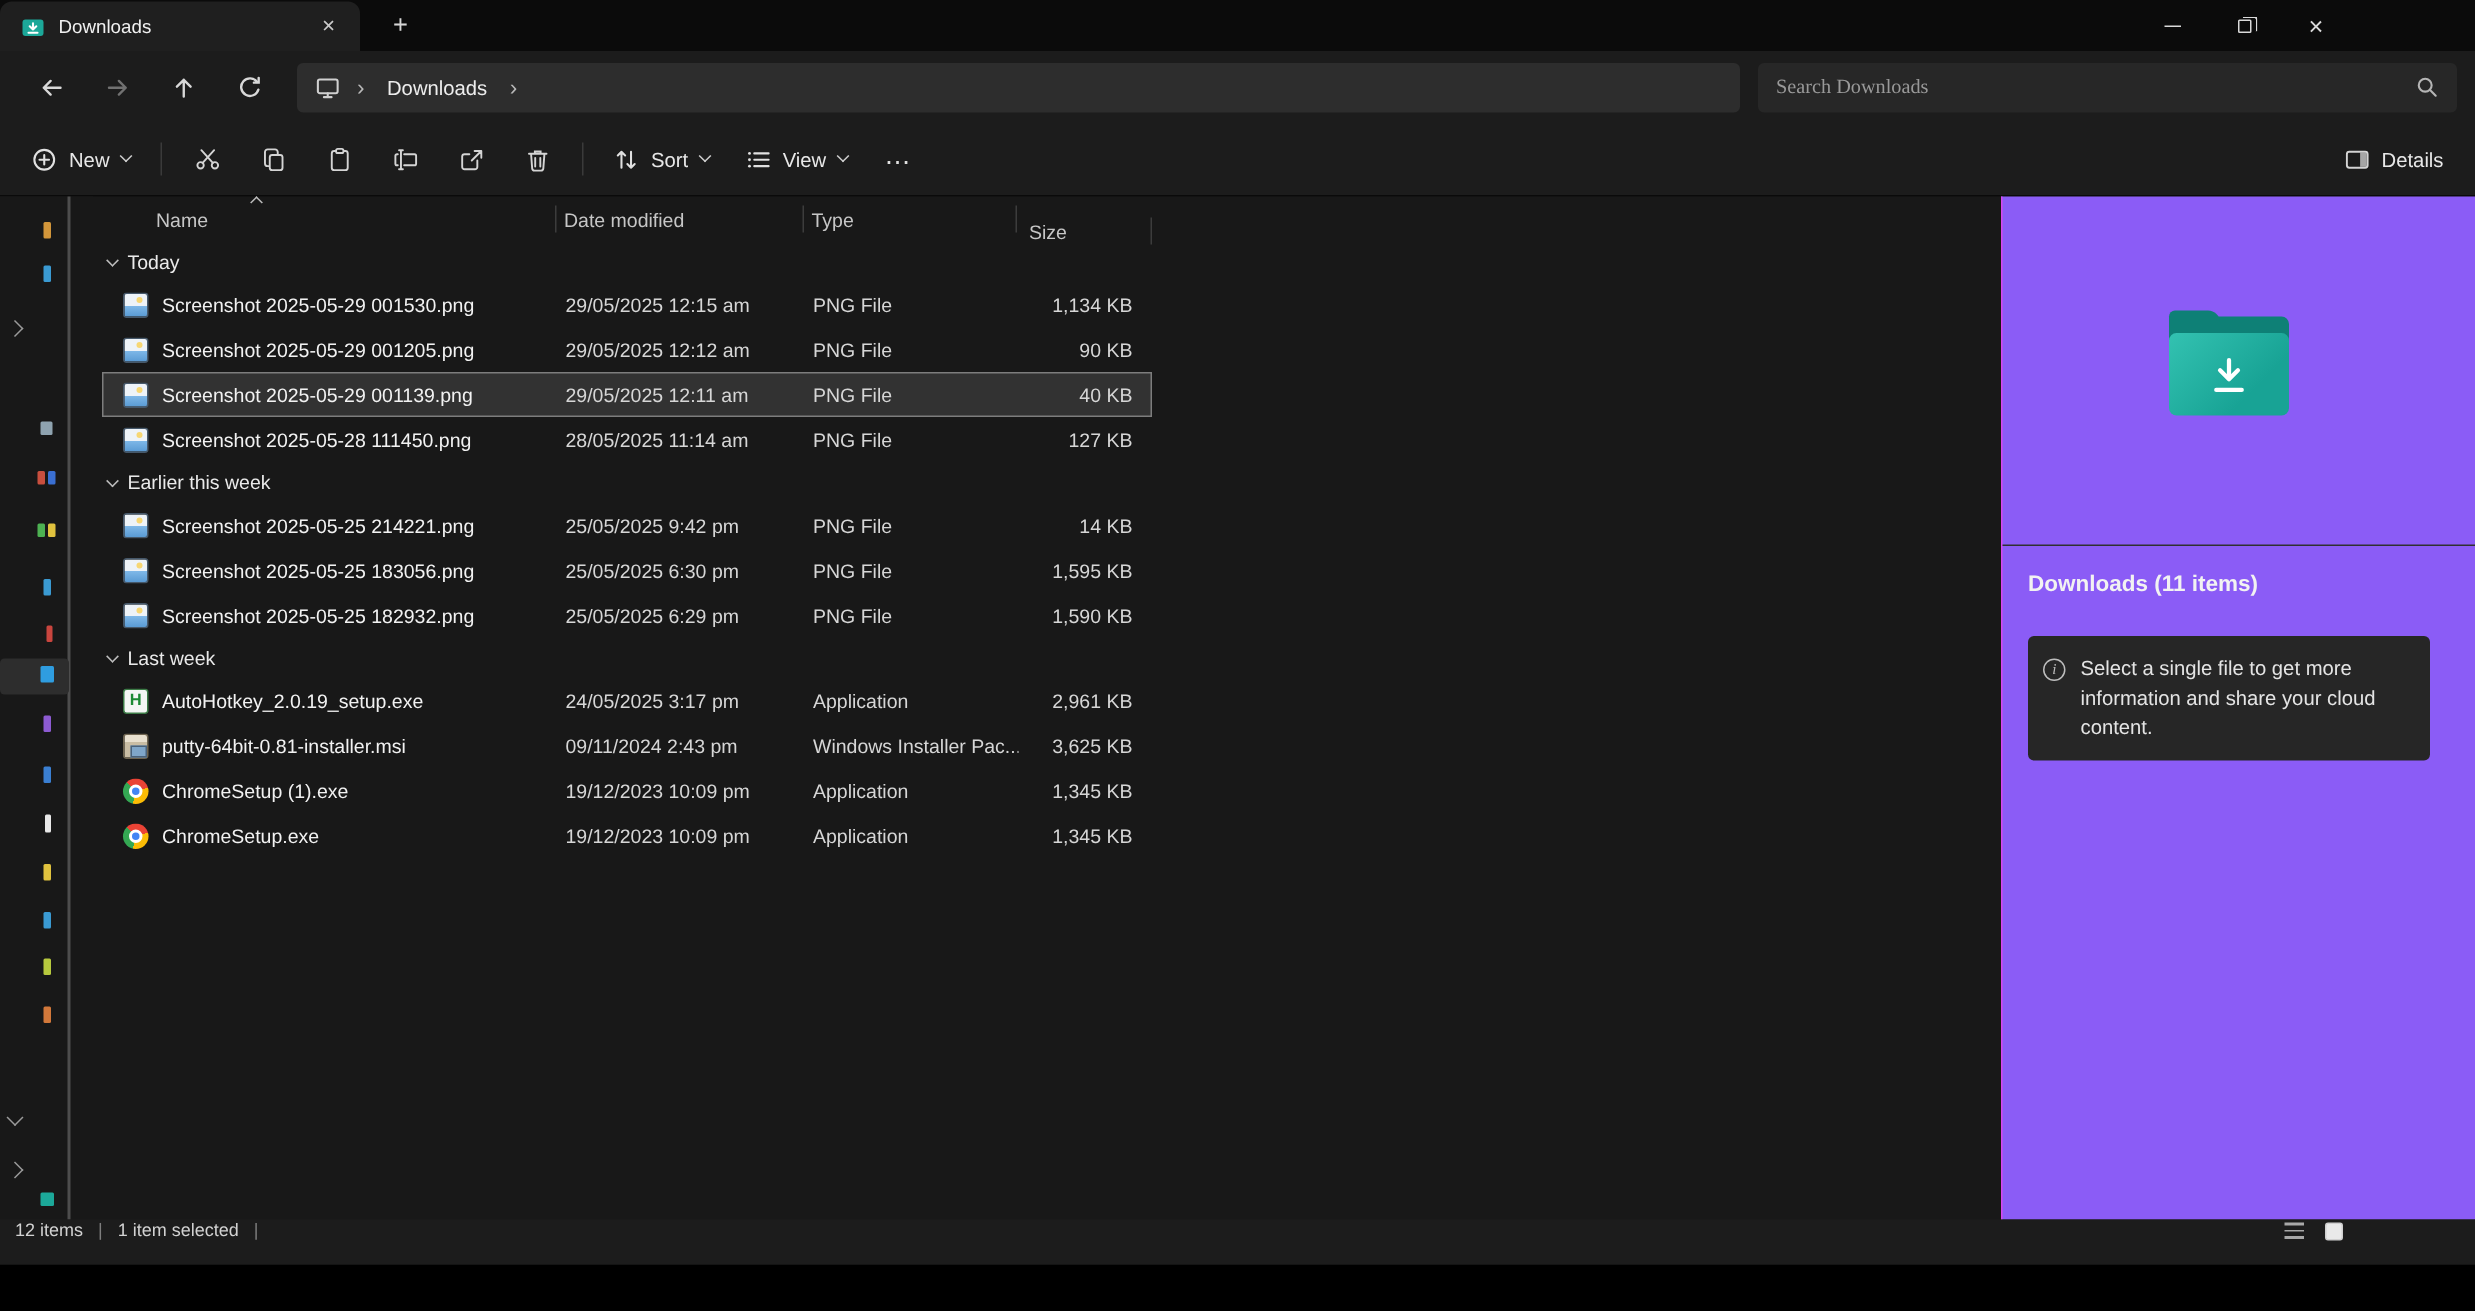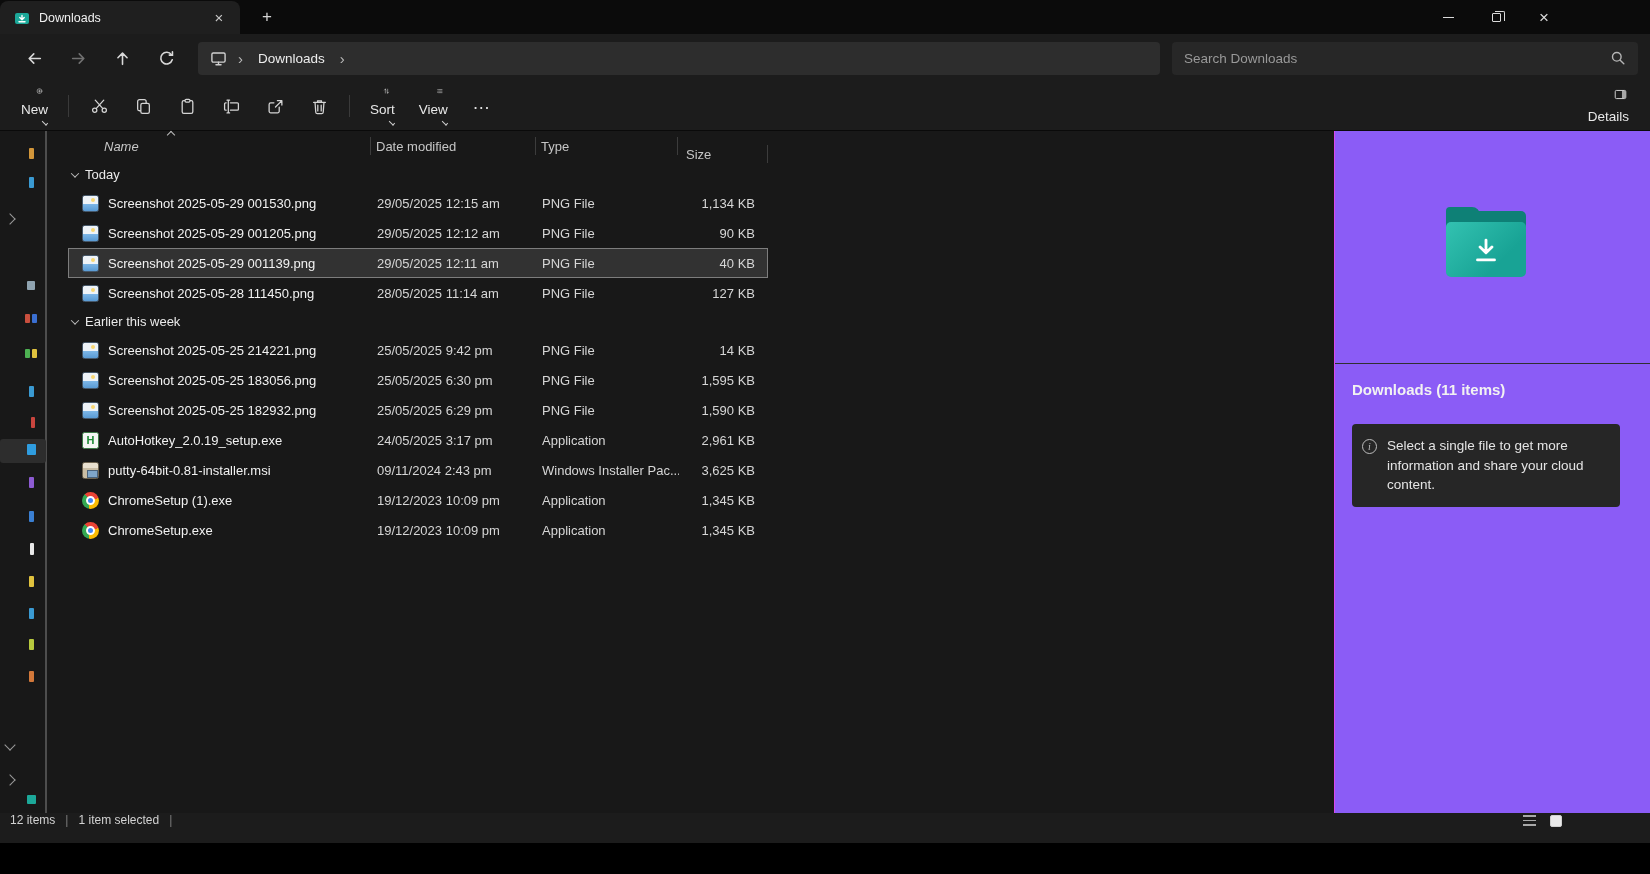--- a/index.html
+++ b/index.html
@@ -29,28 +29,28 @@
   .nav-btn { width:44px; height:36px; display:flex; align-items:center; justify-content:center;
              border-radius:4px; color:#d8d8d8; flex:0 0 auto; }
   .nav-btn.dim { opacity:.45; }
   .addressbar { flex:1; height:33px; background:#2d2d2d; border-radius:4px; margin:0 12px 0 10px;
                 display:flex; align-items:center; padding:0 8px; gap:4px; }
   .crumb { font-size:13.5px; color:#ededed; padding:4px 8px; border-radius:4px; }
   .crumb-chev { color:#b9b9b9; font-size:15px; padding:0 3px; }
   .searchbox { width:466px; height:33px; background:#272727; border-radius:4px; display:flex;
                align-items:center; padding:0 12px; }
   .searchbox input { flex:1; background:transparent; border:none; outline:none; color:#e6e6e6;
-                     font-size:13.5px; font-family:Liberation Sans, sans-serif; }
+                     font-size:13.5px; font-family:Liberation Serif, serif; }
   .searchbox input::placeholder { color:#999; }
 
   
   .toolbar { height:49px; background:#1c1c1c; border-bottom:1px solid #0a0a0a; display:flex;
              align-items:center; padding:0 10px; gap:2px; }
-  .tb-btn { display:flex; align-items:flex-end; gap:8px; height:36px; padding:0 11px; border-radius:4px;
-            color:#e8e8e8; font-size:13.5px;flex-direction:column; }
+  .tb-btn { display:flex; align-items:center; gap:8px; height:36px; padding:0 11px; border-radius:4px;
+            color:#e8e8e8; font-size:13.5px; }
   .tb-icon-btn { width:42px; height:36px; display:flex; align-items:center; justify-content:center; border-radius:4px; }
   .tb-sep { width:1px; height:22px; background:#3a3a3a; margin:0 7px; flex:0 0 auto; }
   .cdown { display:inline-block; width:6px; height:6px; border-right:1.4px solid #cfcfcf;
            border-bottom:1.4px solid #cfcfcf; transform:rotate(45deg); margin-top:-4px; }
   .tb-more { font-size:18px; letter-spacing:1px; color:#e0e0e0; padding-bottom:6px; }
   .details-toggle { margin-left:auto; }
 
   
   .content { position:relative; display:flex; height:682px; }
 
@@ -62,21 +62,21 @@
                border-bottom:1.4px solid #9a9a9a; }
   .rail-chev.right { transform:rotate(-45deg); }
   .rail-chev.down { transform:rotate(45deg); }
   .rail-sel { position:absolute; left:0; width:46px; height:24px; background:#2d2d2d; border-radius:3px; }
 
   
   .filearea { flex:1; position:relative; padding:0 0 0 6px; }
   .col-headers { display:flex; height:30px; align-items:center; color:#c6c6c6; font-size:13px; position:relative; }
   .col { position:relative; height:100%; display:flex; align-items:center; }
   .col::after { content:""; position:absolute; right:0; top:6px; height:18px; width:1px; background:#3c3c3c; }
-  .col-name { width:303px; padding-left:36px;font-style:italic; }
+  .col-name { width:303px; padding-left:36px; }
   .col-date { width:165px; padding-left:5px; }
   .col-type { width:142px; padding-left:5px; }
   .col-size { width:90px;  padding-left:8px;margin-top:16px; }
   .sort-caret { position:absolute; left:100px; top:1px; width:6px; height:6px;
                 border-right:1.3px solid #bdbdbd; border-bottom:1.3px solid #bdbdbd;
                 transform:rotate(-135deg); }
 
   .group-header { height:27px; display:flex; align-items:center; gap:7px; padding-left:4px;
                   font-size:13px; color:#eaeaea; width:700px; }
   .gchev { display:inline-block; width:6px; height:6px; border-right:1.3px solid #bdbdbd;
@@ -389,20 +389,24 @@
           </div>
           <div class="file-row">
             <span class="cell c-name">
               <span class="ficon png"></span>
               <span class="fname">Screenshot 2025-05-25 182932.png</span>
             </span>
             <span class="cell c-date">25/05/2025 6:29 pm</span>
             <span class="cell c-type">PNG File</span>
             <span class="cell c-size">1,590 KB</span>
           </div>
+          <div class="group-header">
+            <span class="gchev"></span>
+            <span class="glabel">Last week</span>
+          </div>
           <div class="file-row">
             <span class="cell c-name">
               <span class="ficon autohotkey"></span>
               <span class="fname">AutoHotkey_2.0.19_setup.exe</span>
             </span>
             <span class="cell c-date">24/05/2025 3:17 pm</span>
             <span class="cell c-type">Application</span>
             <span class="cell c-size">2,961 KB</span>
           </div>
           <div class="file-row">

